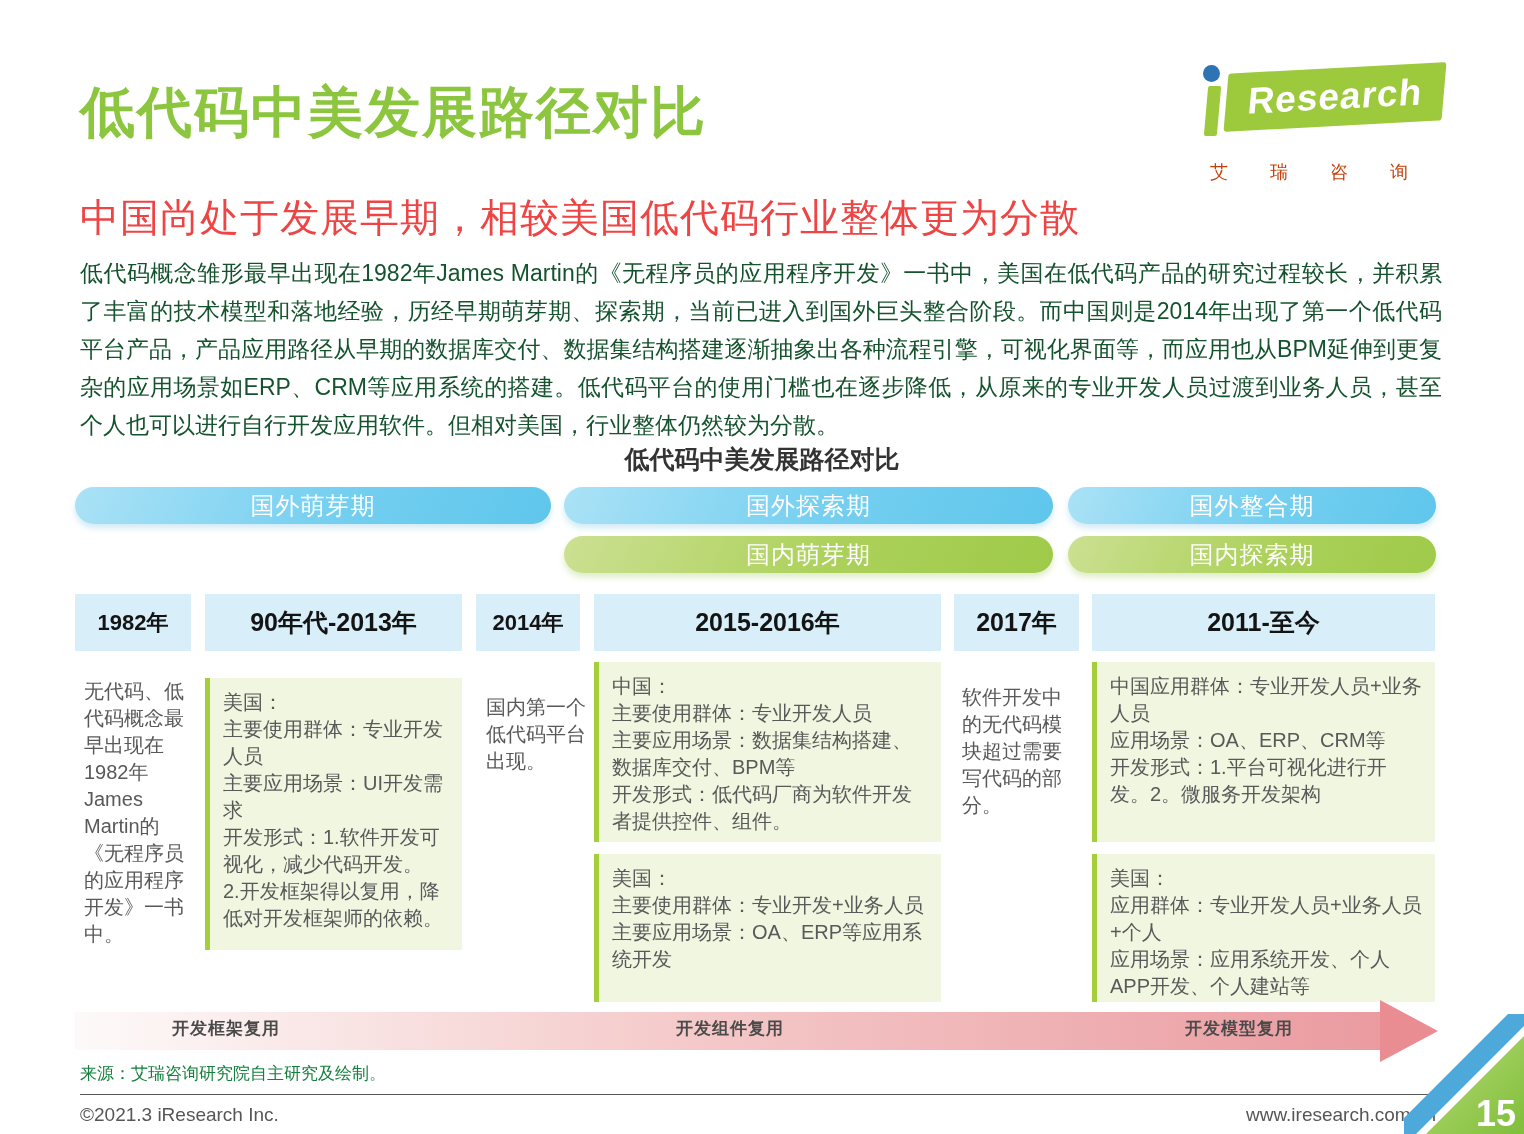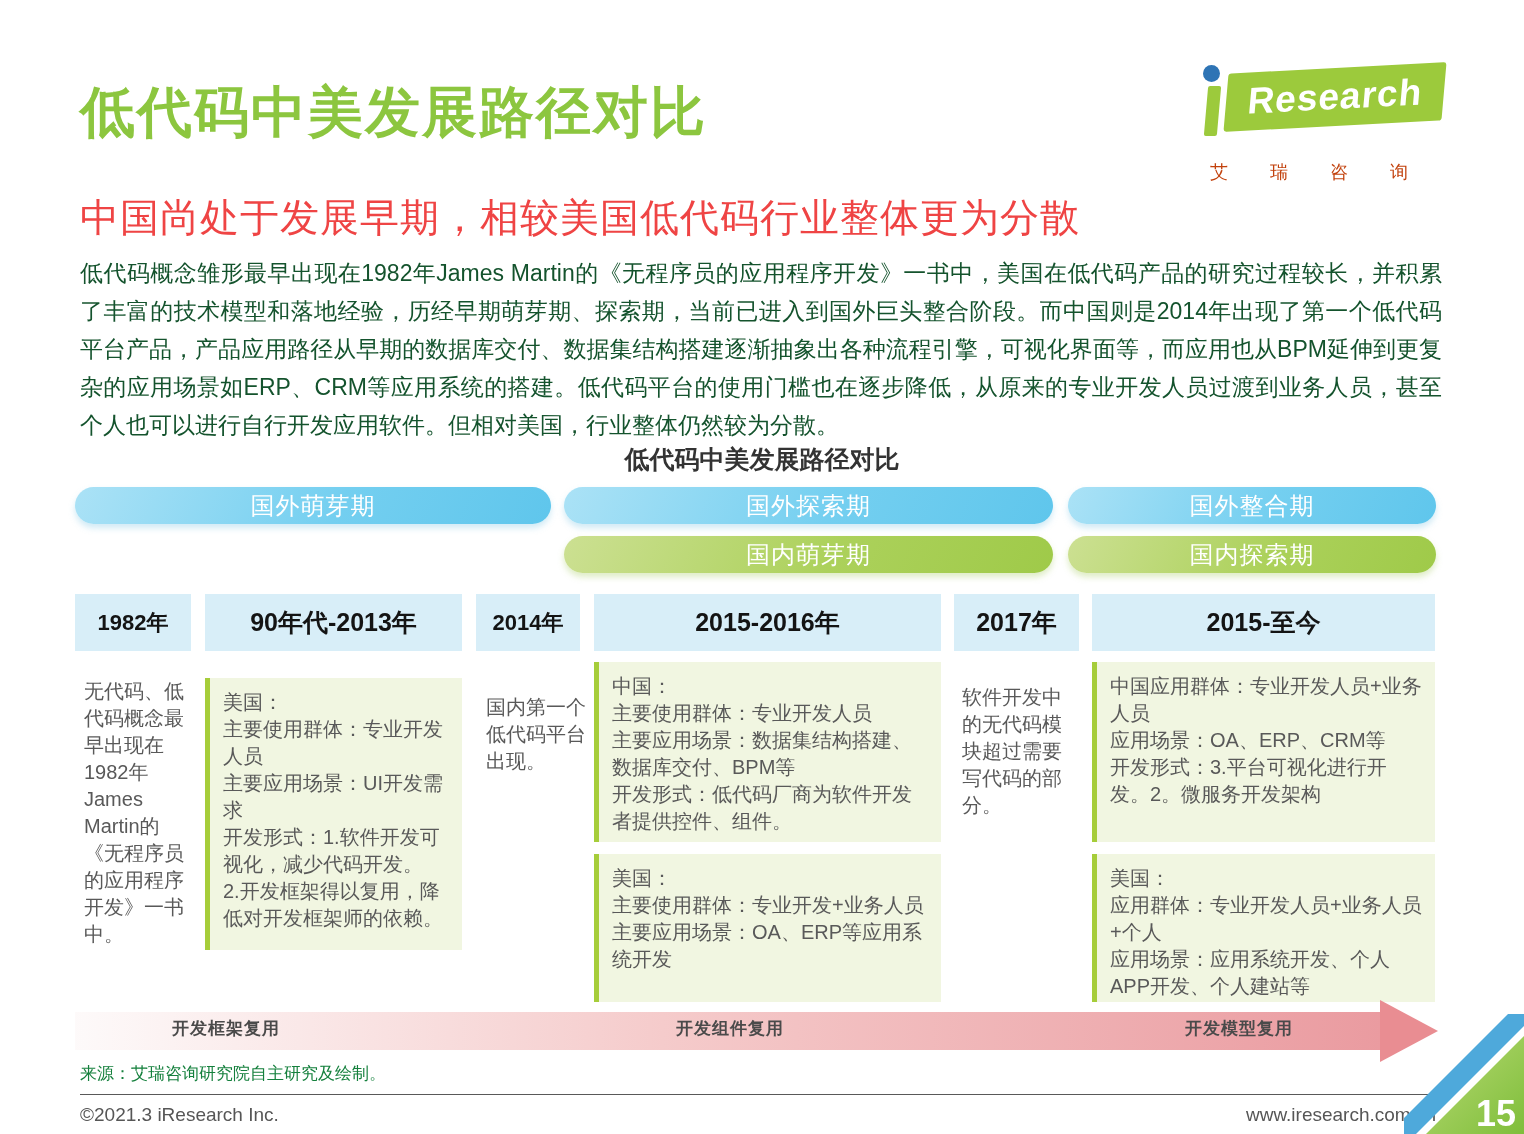--- a/index.html
+++ b/index.html
@@ -104,40 +104,40 @@
   <div class="pill blue pf2">国外整合期</div>
 
   <div class="pill green pd1">国内探索期</div>
   <div class="pill green pd0">国内萌芽期</div>
 
   <div class="yr y0">1982年</div>
   <div class="yr y1">90年代-2013年</div>
   <div class="yr y2">2014年</div>
   <div class="yr y3">2015-2016年</div>
   <div class="yr y4">2017年</div>
-  <div class="yr y5">2015-至今</div>
+  <div class="yr y5">2011-至今</div>
 
   <div class="plain c0">无代码、低代码概念最早出现在1982年James Martin的《无程序员的应用程序开发》一书中。</div>
   <div class="box c1">美国：
 主要使用群体：专业开发人员
 主要应用场景：UI开发需求
 开发形式：1.软件开发可视化，减少代码开发。
 2.开发框架得以复用，降低对开发框架师的依赖。</div>
   <div class="plain c2">国内第一个低代码平台出现。</div>
   <div class="box c3a">中国：
 主要使用群体：专业开发人员
 主要应用场景：数据集结构搭建、数据库交付、BPM等
 开发形式：低代码厂商为软件开发者提供控件、组件。</div>
   <div class="box c3b">美国：
 主要使用群体：专业开发+业务人员
 主要应用场景：OA、ERP等应用系统开发</div>
   <div class="plain c4">软件开发中的无代码模块超过需要写代码的部分。</div>
   <div class="box c5a">中国应用群体：专业开发人员+业务人员
 应用场景：OA、ERP、CRM等
-开发形式：3.平台可视化进行开发。2。微服务开发架构</div>
+开发形式：1.平台可视化进行开发。2。微服务开发架构</div>
   <div class="box c5b">美国：
 应用群体：专业开发人员+业务人员+个人
 应用场景：应用系统开发、个人APP开发、个人建站等</div>
 
   <div class="arrow-body"></div>
   <div class="arrow-head"></div>
   <span class="arrow-label al0">开发框架复用</span>
   <span class="arrow-label al1">开发组件复用</span>
   <span class="arrow-label al2">开发模型复用</span>
 

